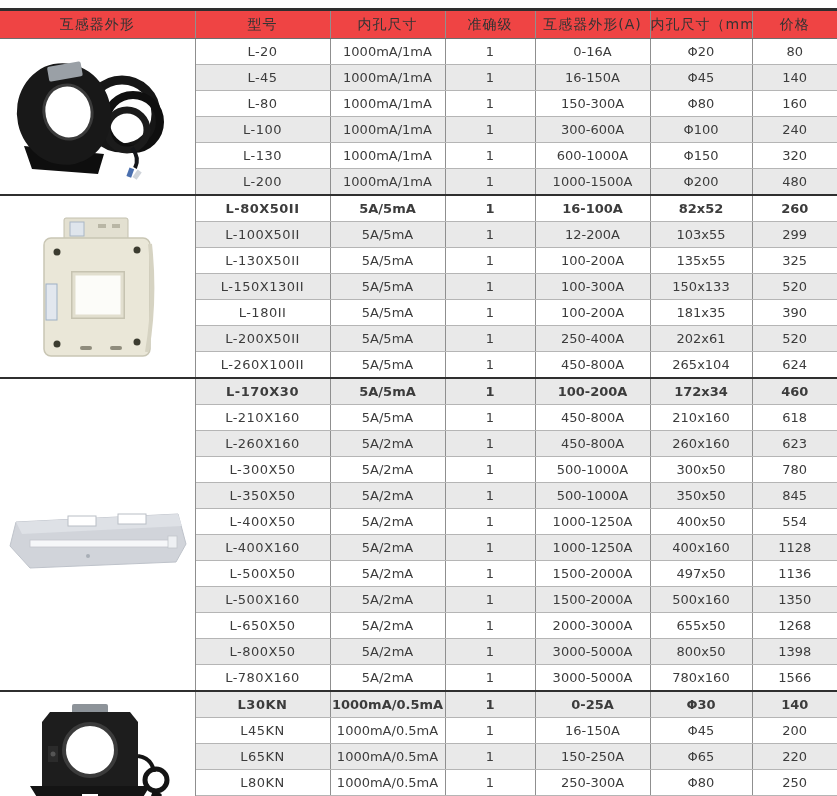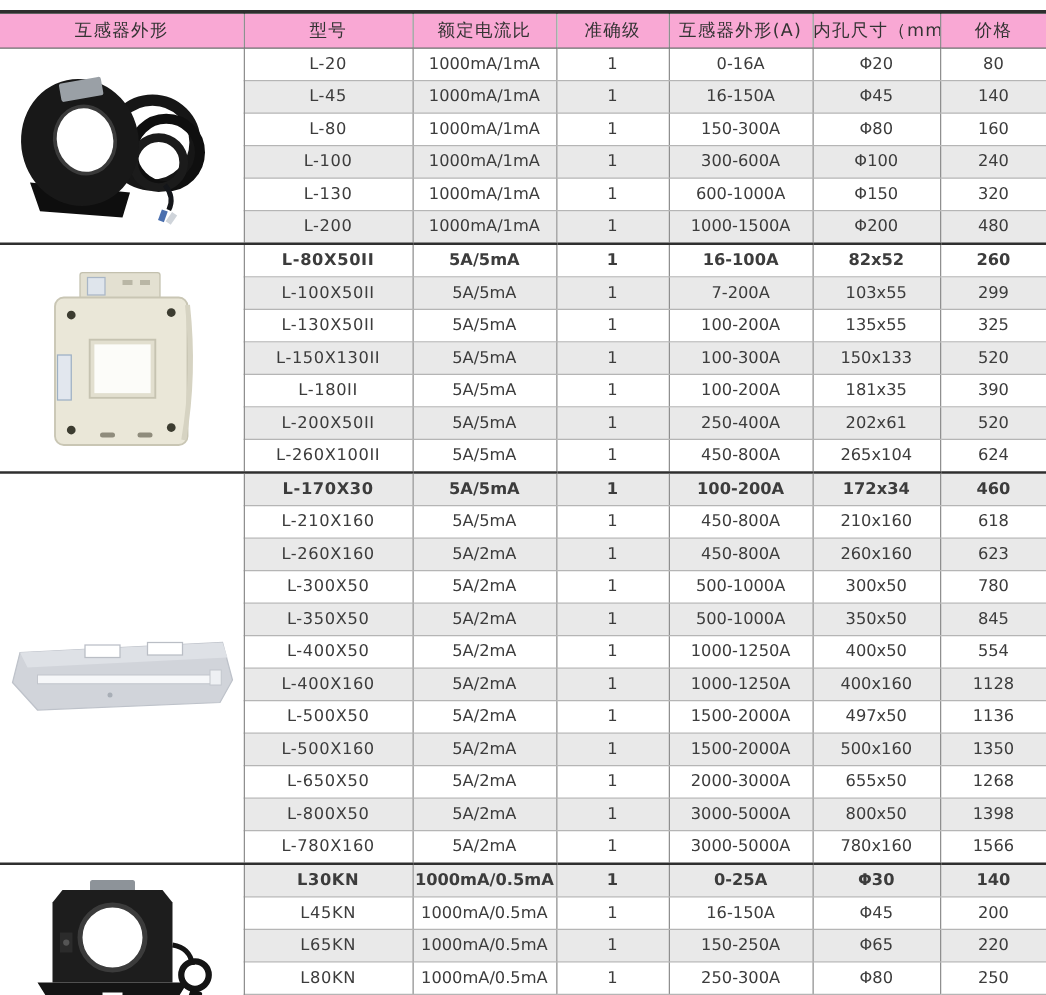--- a/index.html
+++ b/index.html
@@ -15,21 +15,21 @@
   table.ct th,table.ct td{
     padding:0;height:25px;text-align:center;vertical-align:middle;
     font-size:13px;color:#3c3c3c;
     border-left:1px solid #8f8f8f;border-right:1px solid #8f8f8f;
     border-top:1px solid #b5b5b5;border-bottom:1px solid #b5b5b5;
     overflow:hidden;white-space:nowrap;
   }
   table.ct th:first-child,table.ct td:first-child{border-left:none;}
   table.ct th:last-child,table.ct td:last-child{border-right:none;}
   table.ct thead th{
-    height:27px;background:#f9a8d4;font-weight:normal;font-size:14px;
+    height:27px;background:#ef4444;font-weight:normal;font-size:14px;
     color:#333;border-bottom:1px solid #6e6e6e;letter-spacing:1px;
   }
   tr.alt td{background:#e9e9e9;}
   td.img{background:#fff !important;}
   tr.group-start td{border-top:2px solid #2f2f2f;font-weight:bold;}
   td.cell-model{letter-spacing:0.5px;margin-left:38px;}
   td.img svg{display:block;margin:0 auto;}
 </style>
 </head>
 <body>
@@ -42,21 +42,21 @@
         <col style="width:115px">
       <col style="width:90px">
         <col style="width:115px">
         <col style="width:102px">
         <col style="width:85px">
     </colgroup>
     <thead>
       <tr>
         <th>互感器外形</th>
         <th>型号</th>
-        <th>额定电流比</th>
+        <th>内孔尺寸</th>
         <th>准确级</th>
         <th>互感器外形(A)</th>
         <th>内孔尺寸（mm）</th>
         <th>价格</th>
       </tr>
     </thead>
     <tbody>
         <tr>
           <td class="img" rowspan="6">
   <svg viewBox="0 0 190 150" width="190" height="150">
@@ -144,21 +144,21 @@
           <td class="cell-ratio">5A/5mA</td>
           <td class="cell-accuracy">1</td>
           <td class="cell-current">16-100A</td>
           <td class="cell-hole">82x52</td>
           <td class="cell-price">260</td>
         </tr>
         <tr class="alt">
           <td class="cell-model">L-100X50II</td>
           <td class="cell-ratio">5A/5mA</td>
           <td class="cell-accuracy">1</td>
-          <td class="cell-current">7-200A</td>
+          <td class="cell-current">12-200A</td>
           <td class="cell-hole">103x55</td>
           <td class="cell-price">299</td>
         </tr>
         <tr>
           <td class="cell-model">L-130X50II</td>
           <td class="cell-ratio">5A/5mA</td>
           <td class="cell-accuracy">1</td>
           <td class="cell-current">100-200A</td>
           <td class="cell-hole">135x55</td>
           <td class="cell-price">325</td>

